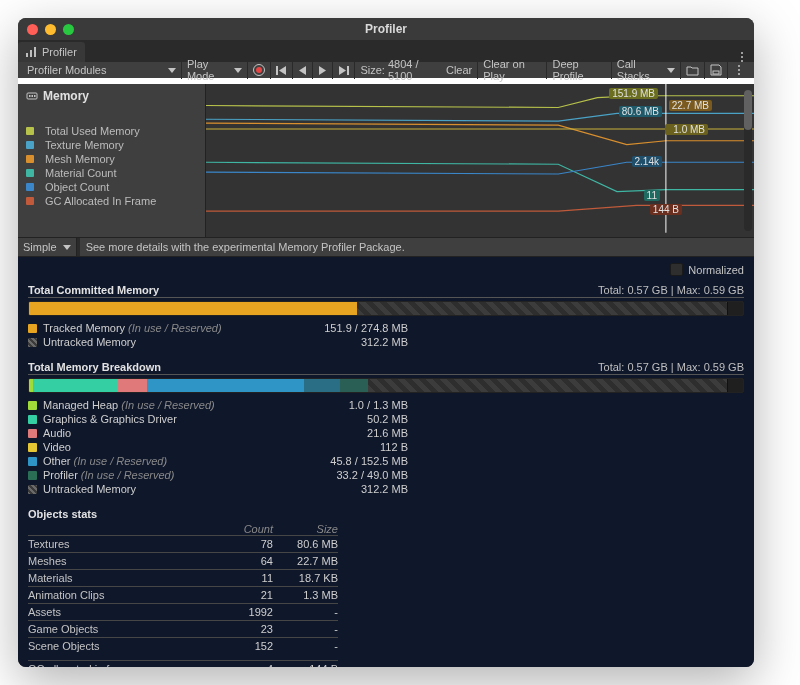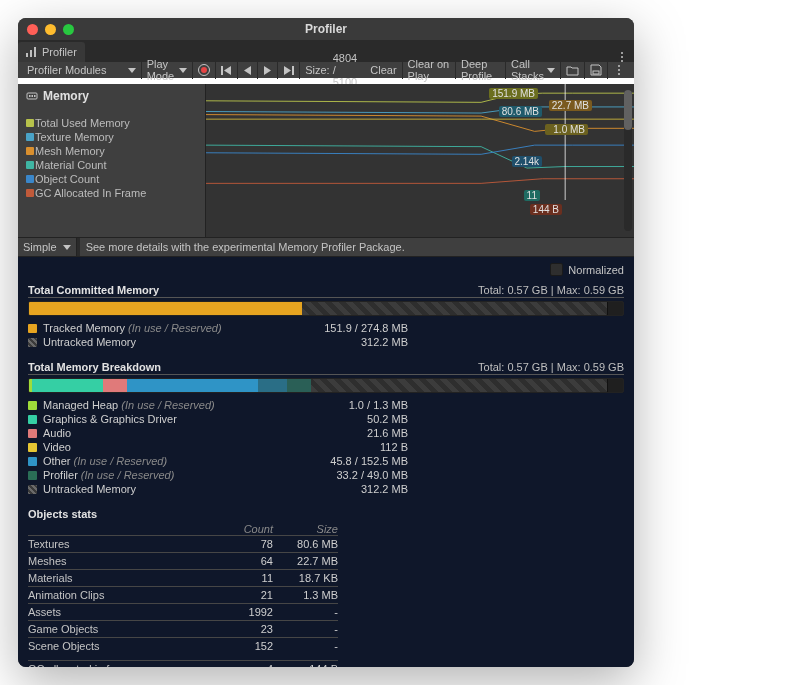--- a/index.html
+++ b/index.html
@@ -1,18 +1,18 @@
 <!DOCTYPE html>
 <html><head>
 <meta charset="utf-8">
 <style>
   * { box-sizing: border-box; margin: 0; padding: 0; }
   body { font-family: -apple-system, "Segoe UI", Arial, sans-serif; font-size: 11px; color: #c4c4c4; background: #fff; }
   .shadow-wrap { filter: drop-shadow(0 15px 25px rgba(0,0,0,0.3)); padding: 18px; width: 800px; }
-  .window { width: 616px; height: 649px; background: #383838; border-radius: 8px; overflow: hidden; display: flex; flex-direction: column; }
+  .window { width: 736px; height: 649px; background: #383838; border-radius: 8px; overflow: hidden; display: flex; flex-direction: column; }
   
   .titlebar { height: 22px; background: #3a3a3a; display: flex; align-items: center; position: relative; }
   .traffic { display: flex; gap: 7px; margin-left: 9px; }
   .dot { width: 11px; height: 11px; border-radius: 50%; }
   .dot.red { background: #ff5f57; } .dot.yellow { background: #febc2e; } .dot.green { background: #28c840; }
   .titlebar-title { position: absolute; left: 0; right: 0; text-align: center; font-weight: 600; font-size: 12px; color: #d9d9d9; }
   
   .tabstrip { height: 22px; background: #2a2a2a; display: flex; align-items: flex-end; }
   .tab { background: #383838; height: 20px; display: flex; align-items: center; gap: 4px; padding: 0 8px 0 6px; border-top-left-radius: 3px; border-top-right-radius: 3px; cursor: pointer; }
   
@@ -20,22 +20,22 @@
   .tb-btn { height: 18px; display: flex; align-items: center; padding: 0 5px; cursor: pointer; color: #c4c4c4; border-right: 1px solid #2a2a2a; }
   .tb-btn.nob { border-right: none; }
   .tbicon { display: inline-flex; width: 14px; height: 14px; align-items: center; justify-content: center; }
   .spacer { flex: 1; }
   .rec-outer { width: 12px; height: 12px; border-radius: 50%; border: 1px solid #c4c4c4; display:flex;align-items:center;justify-content:center;}
   .rec-inner { width: 6px; height: 6px; border-radius: 50%; background: #e64545; }
   .triangle-down { display:inline-block; width:0;height:0;border-left:4px solid transparent;border-right:4px solid transparent;border-top:5px solid #c4c4c4; margin-left:3px;}
   
   .chart-row { height: 154px; display: flex; border-bottom: 1px solid #222; }
   .legend { width: 188px; background: #3f3f3f; padding: 5px 8px; border-right: 1px solid #222; }
-  .legend-title { display:flex; align-items:center; gap:5px; font-weight:600; font-size:12px; color:#e0e0e0; margin-bottom:13px;}
-  .legend-item { display:flex; align-items:center; gap:1px; padding:1px 0; font-size:11px; color:#bcbcbc; }
+  .legend-title { display:flex; align-items:center; gap:5px; font-weight:600; font-size:12px; color:#e0e0e0; margin-bottom:21px;}
+  .legend-item { display:flex; align-items:center; gap:11px; padding:1px 0; font-size:11px; color:#bcbcbc; }
   .swatch { width:8px; height:8px; border-radius:1px; }
   .chart-area { flex:1; background:#333; position:relative; overflow:hidden; }
   .chart-area svg { position:absolute; inset:0; }
   .chart-label { position:absolute; background:#222; color:#e0e0e0; font-size:10px; padding:0 3px; border-radius:2px; }
   .chart-scroll { position:absolute; right:2px; top:6px; bottom:6px; width:8px; background:#2a2a2a; border-radius:4px;}
   .chart-scroll-thumb{ position:absolute; left:0; right:0; top:0; height:40px; background:#616161; border-radius:4px;}
   
   .simple-row { height: 19px; background:#3f3f3f; display:flex; align-items:center; border-bottom:1px solid #222; }
   .simple-btn { padding:0 5px; display:flex; align-items:center; gap:3px; border-right:1px solid #222; cursor:pointer; height:100%; }
   .sep { width:3px; height:100%; background:#2a2a2a; }

